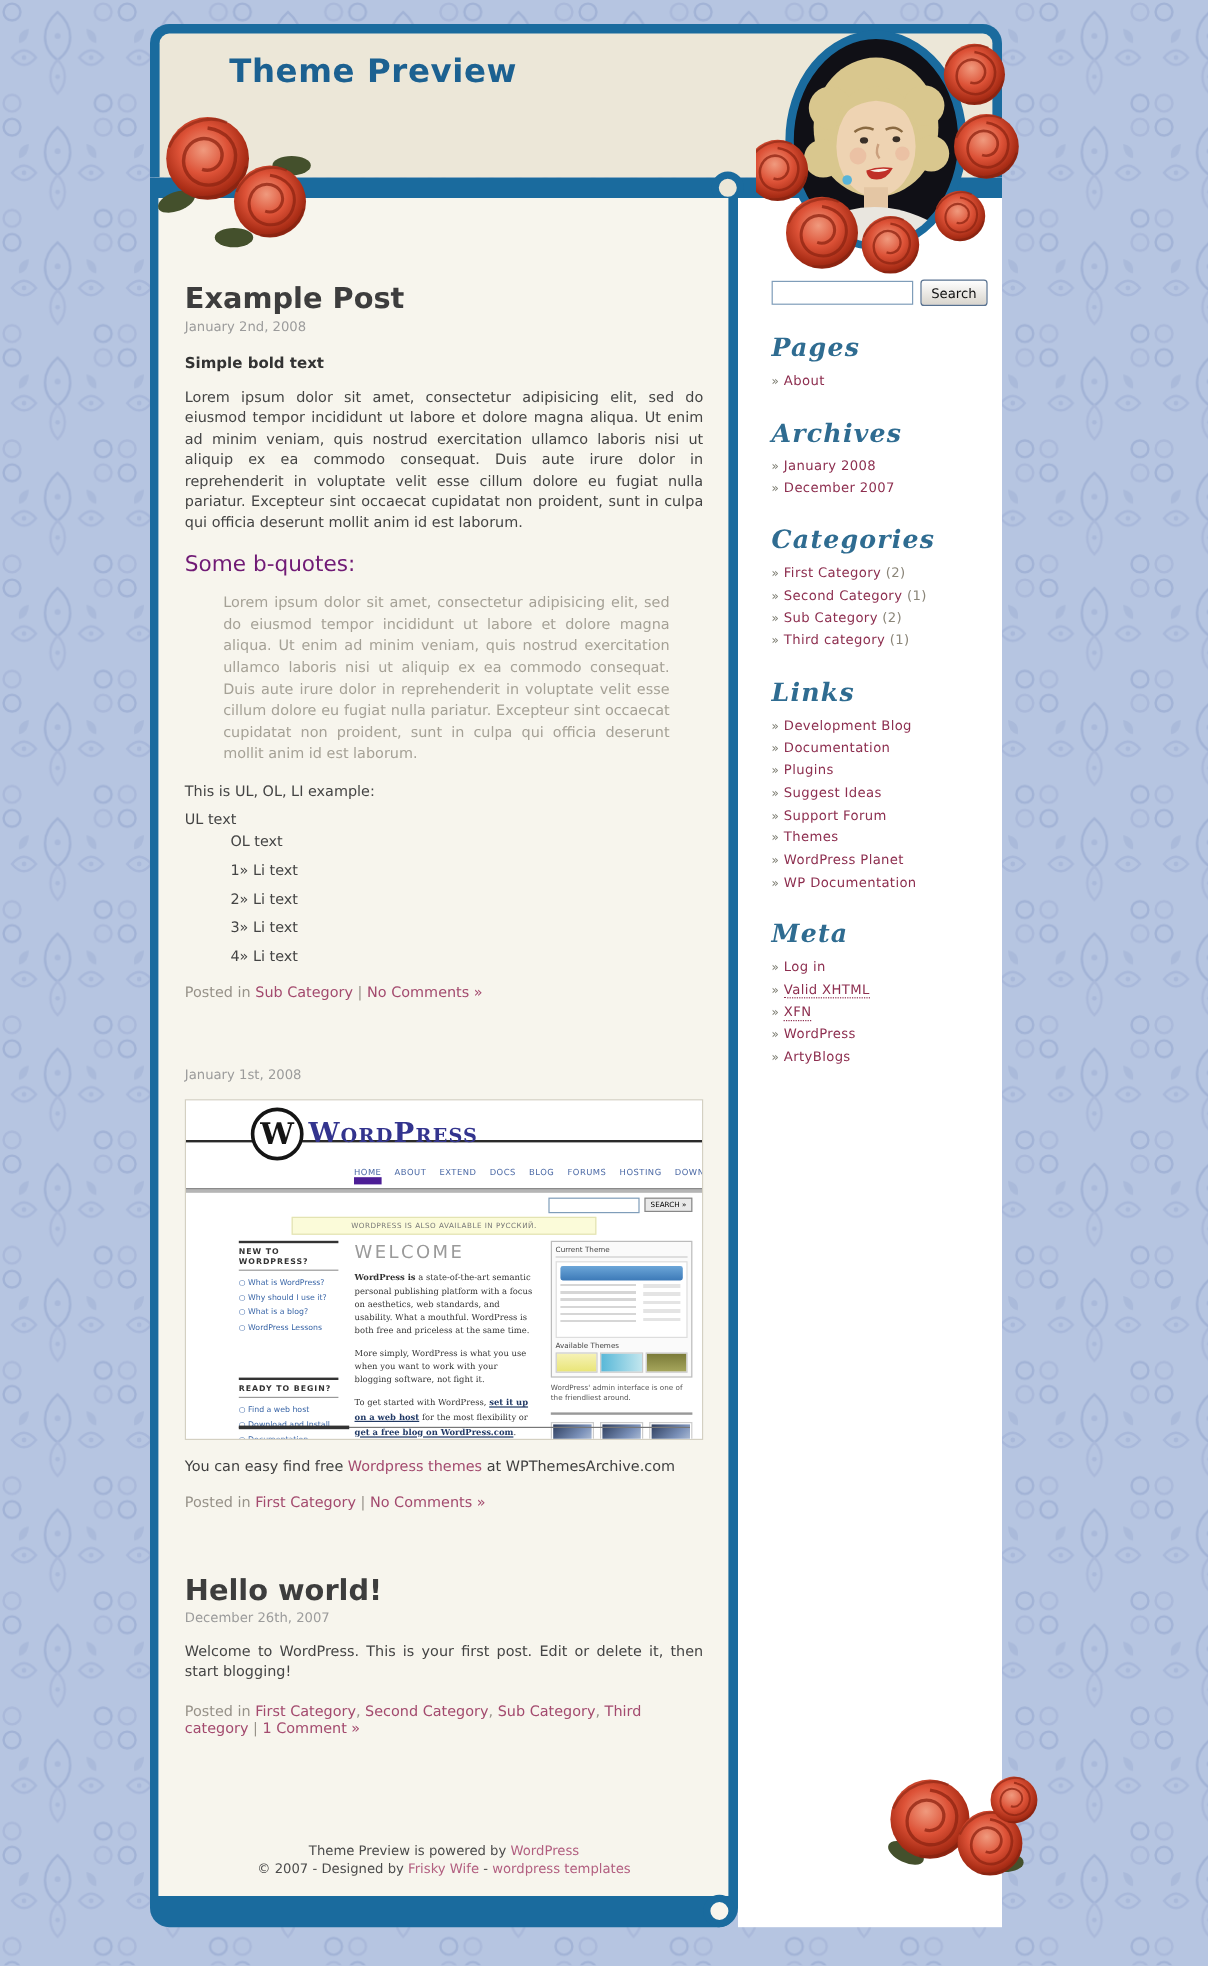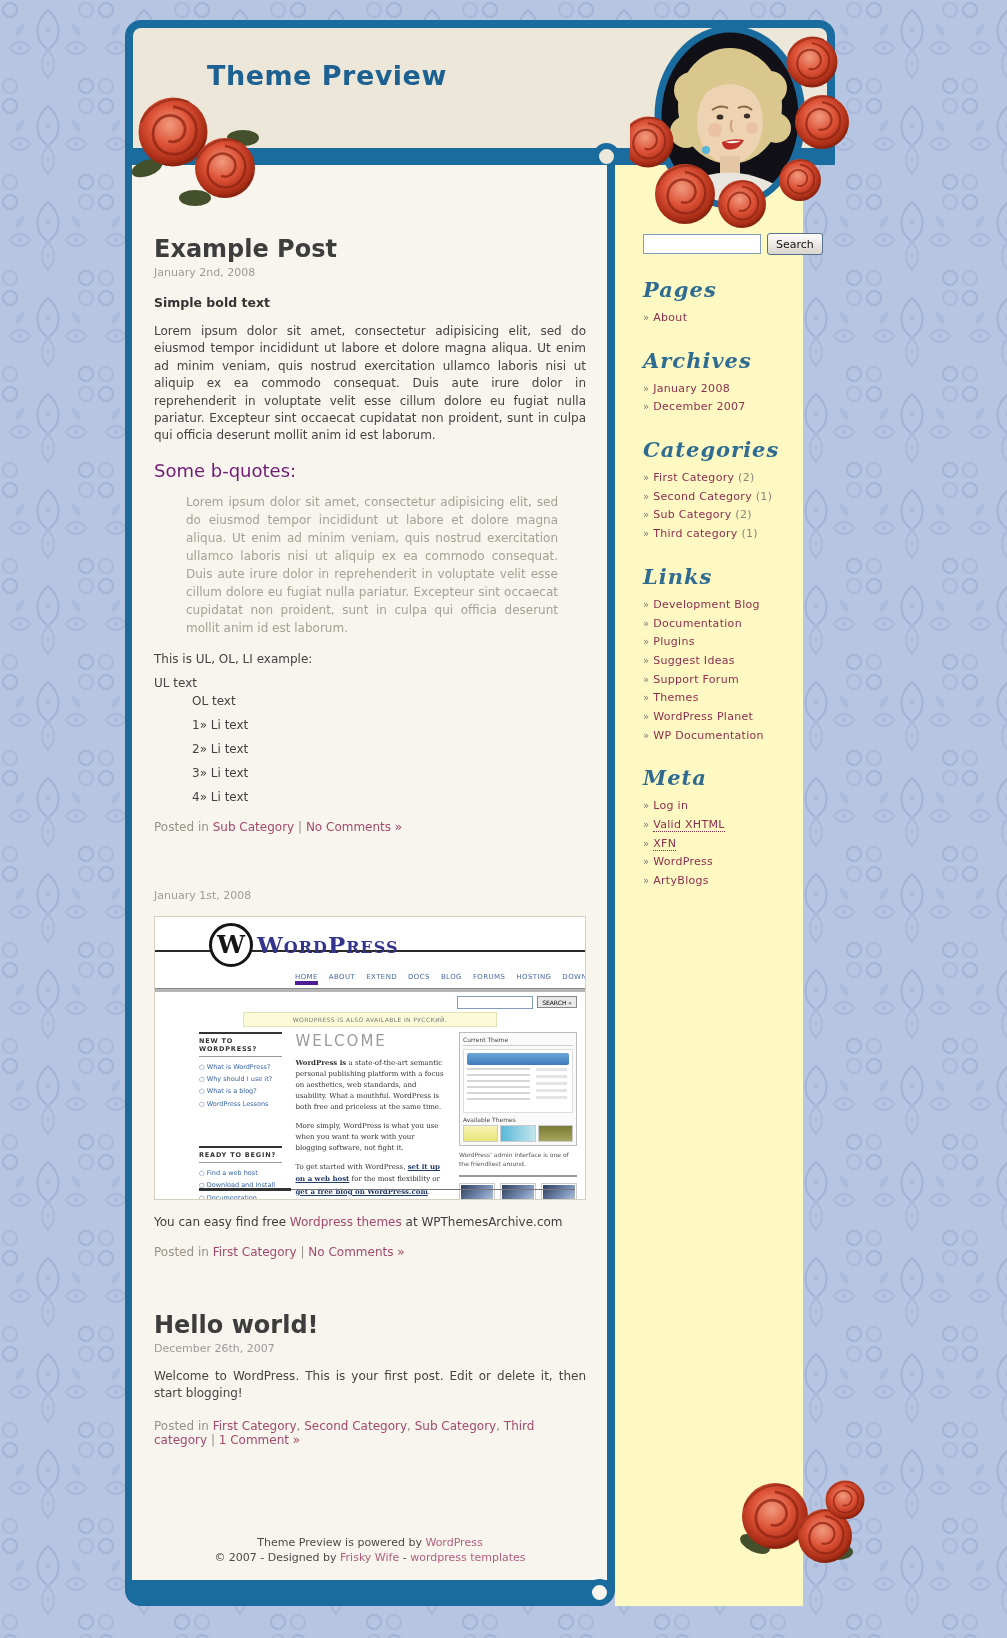--- a/index.html
+++ b/index.html
@@ -10,40 +10,40 @@
   }
   #bgpat{position:absolute;left:0;top:0;z-index:0;}
   .wrapper{position:absolute;left:125px;top:20px;width:710px;z-index:1;}
 
   
   .header-box{
     box-sizing:border-box;height:128px;width:710px;
     background:#ece7d8;border:8px solid #1a6b9e;border-bottom:none;
     border-radius:16px 16px 0 0;padding:16px 0 0 58px;position:relative;z-index:1;
   }
-  .site-title{margin:16px;font-size:27px;font-weight:bold;color:#1c6191;letter-spacing:.5px;font-family:"DejaVu Sans",sans-serif;}
+  .site-title{margin:0;font-size:27px;font-weight:bold;color:#1c6191;letter-spacing:.5px;font-family:"DejaVu Sans",sans-serif;}
   .tagline{margin:5px 0 0 18px;font-size:12px;color:#4b7ca8;}
   .divider-bar{height:17px;background:#1a6b9e;position:relative;z-index:1;}
   .ring{
     position:absolute;width:15px;height:15px;border:6px solid #1a6b9e;border-radius:50%;
     background:#ece7d8;
   }
   .divider-bar .ring{left:468px;top:-5px;}
 
   
   .body-row{display:flex;height:1441px;position:relative;z-index:1;}
   .main-wrap{width:490px;display:flex;flex-direction:column;}
   .main-col{
     flex:1;box-sizing:border-box;background:#f7f5ed;
     border-left:7px solid #1a6b9e;border-right:8px solid #1a6b9e;
     padding:70px 21px 10px 22px;display:flex;flex-direction:column;overflow:hidden;
   }
   .bottom-bar{height:26px;background:#1a6b9e;border-radius:0 0 16px 16px;position:relative;}
   .bottom-bar .ring{left:461px;top:-1px;background:#f7f5ed;}
-  .sidebar{width:188px;box-sizing:border-box;background:#fef9c3;padding:68px 18px 0 28px;}
+  .sidebar{width:220px;box-sizing:border-box;background:#ffffff;padding:68px 18px 0 28px;}
 
   
   .post{margin:0 0 0 0;}
   .post + .post{margin-top:52px;}
   .ptitle{margin:0;font-size:24px;font-weight:bold;color:#3d3d3d;cursor:pointer;}
   .pdate{margin:3px 0 0 0;font-size:11px;color:#9b9b9b;}
   .pbold{margin:16px 0 0 0;font-size:12.5px;font-weight:bold;color:#333;}
   .pbody{margin:13px 0 0 0;font-size:12px;line-height:1.45;color:#444;text-align:justify;}
   .pquoteintro{margin:15px 0 0 0;font-size:18px;color:#701a75;}
   blockquote.bq{margin:12px 28px 0 32px;font-size:12px;line-height:1.5;color:#a5a196;text-align:justify;}
@@ -67,21 +67,21 @@
   .wp-rule{position:absolute;left:0;right:0;top:33px;height:2px;background:#2a2a2a;}
   .wp-logo{position:absolute;left:54px;top:6px;display:flex;align-items:center;z-index:2;}
   .wp-w{
     width:38px;height:38px;border-radius:50%;background:#fff;border:3px solid #151515;
     display:flex;align-items:center;justify-content:center;
     font-family:"DejaVu Serif",serif;font-weight:bold;font-size:25px;color:#151515;
   }
   .wp-logotext{font-variant:small-caps;font-weight:bold;font-size:23px;color:#33348e;letter-spacing:1px;margin-left:4px;}
   .wp-nav{display:flex;gap:11px;padding:2px 0 0 140px;font-family:"DejaVu Sans",sans-serif;font-size:7px;color:#4b69a5;letter-spacing:.4px;}
   .wp-nav a{color:#4b69a5;text-decoration:none;cursor:pointer;}
-  .wp-nav a.cur{border-bottom:4px solid #4c1d95;}
+  .wp-nav a.cur{border-bottom:6px solid #4c1d95;}
   .wp-rule2{height:3px;background:#b5b5b5;border-top:1px solid #8a8a8a;margin-top:3px;}
   .wp-searchrow{display:flex;justify-content:flex-end;align-items:center;gap:4px;padding:4px 8px 0 0;}
   .wp-searchrow input{width:70px;height:9px;border:1px solid #7f9db9;font-size:6px;}
   .wp-sbtn{font-family:"DejaVu Sans",sans-serif;font-size:6px;height:12px;border:1px solid #888;background:#e9e9e9;padding:0 4px;cursor:pointer;}
   .wp-notice{
     margin:3px auto 0 auto;width:252px;background:#fbfbd9;border:1px solid #e3e3b2;
     font-family:"DejaVu Sans",sans-serif;font-size:6px;color:#777;text-align:center;
     padding:3px 0;letter-spacing:.4px;
   }
   .wp-cols{display:flex;gap:13px;padding:5px 8px 0 44px;}

